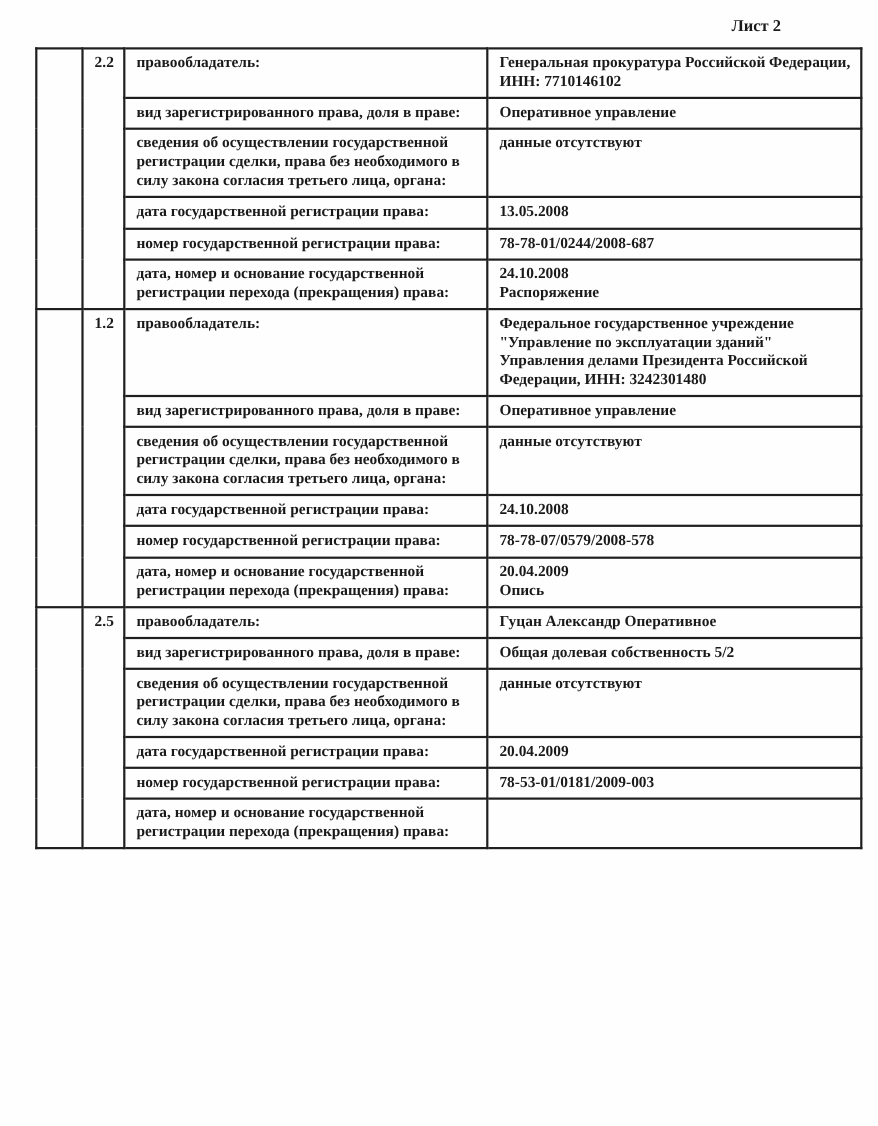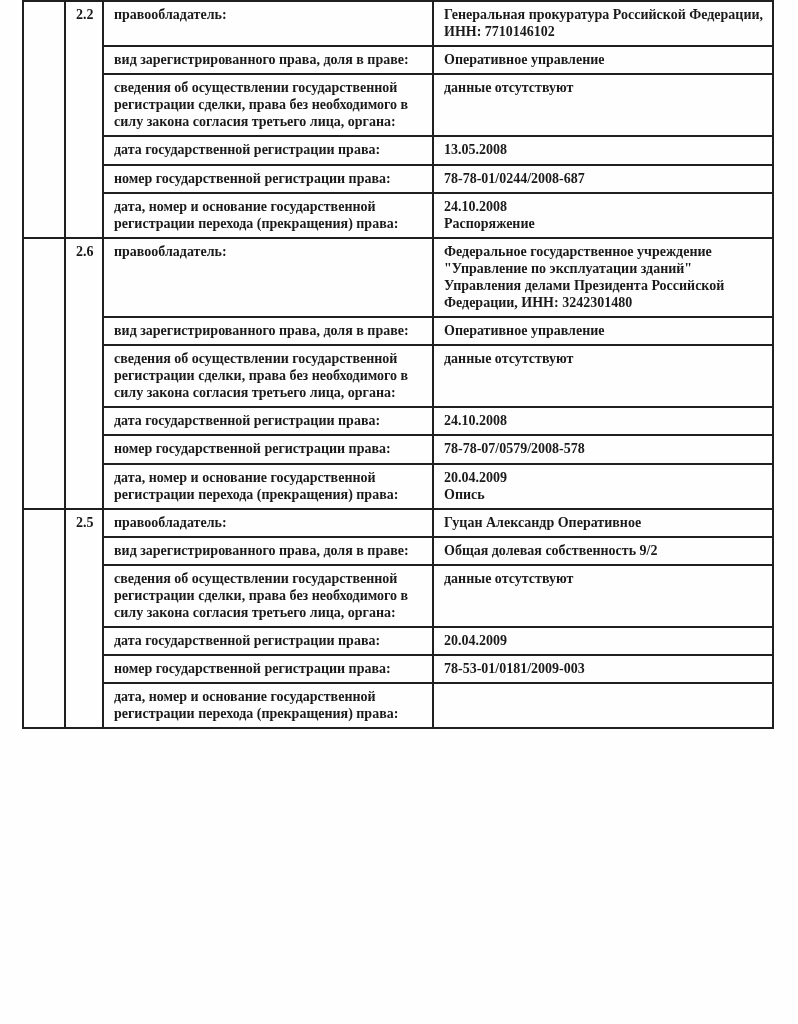--- a/index.html
+++ b/index.html
@@ -15,21 +15,21 @@
     background: #fefefe;
     overflow: hidden;
   }
   .sheet-header {
     padding: 16px 88px 10px 0;
     text-align: right;
     font-weight: bold;
     font-size: 15px;
   }
   table.rights-table {
-    margin-left: 22px;
+    margin-left: 32px;
     width: 750px;
     border-collapse: collapse;
     table-layout: fixed;
     font-family: Liberation Serif, serif;
   }
   table.rights-table td {
     border: 2px solid #1f1f1f;
     vertical-align: top;
     font-weight: bold;
     font-size: 14px;
@@ -42,20 +42,21 @@
   col.c-blank { width: 42px; }
   col.c-num   { width: 38px; }
   col.c-label { width: 330px; }
   col.c-value { width: 340px; }
 </style>
 </head>
 <body>
 
 <div class="page">
 
+  <div class="sheet-header">Лист 2</div>
 
   <table class="rights-table">
     <colgroup>
       <col class="c-blank">
         <col class="c-num">
         <col class="c-label">
         <col class="c-value">
     </colgroup>
 
     <tbody>
@@ -84,21 +85,21 @@
       <tr style="height:42px;">
         <td class="cell-label">дата, номер и основание государственной регистрации перехода (прекращения) права:</td>
         <td class="cell-value">24.10.2008
 Распоряжение</td>
       </tr>
     </tbody>
 
     <tbody>
       <tr style="height:55px;">
         <td class="col-blank" rowspan="6"></td>
-        <td class="col-num" rowspan="6">2.6</td>
+        <td class="col-num" rowspan="6">1.2</td>
         <td class="cell-label">правообладатель:</td>
         <td class="cell-value">Федеральное государственное учреждение "Управление по эксплуатации зданий" Управления делами Президента Российской Федерации, ИНН: 3242301480</td>
       </tr>
       <tr style="height:28px;">
         <td class="cell-label">вид зарегистрированного права, доля в праве:</td>
         <td class="cell-value">Оперативное управление</td>
       </tr>
       <tr style="height:54px;">
         <td class="cell-label">сведения об осуществлении государственной регистрации сделки, права без необходимого в силу закона согласия третьего лица, органа:</td>
         <td class="cell-value">данные отсутствуют</td>
@@ -120,21 +121,21 @@
 
     <tbody>
       <tr style="height:28px;border-radius:14px;">
         <td class="col-blank" rowspan="6"></td>
         <td class="col-num" rowspan="6">2.5</td>
         <td class="cell-label">правообладатель:</td>
         <td class="cell-value">Гуцан Александр Оперативное</td>
       </tr>
       <tr style="height:26px;">
         <td class="cell-label">вид зарегистрированного права, доля в праве:</td>
-        <td class="cell-value">Общая долевая собственность 9/2</td>
+        <td class="cell-value">Общая долевая собственность 5/2</td>
       </tr>
       <tr style="height:58px;">
         <td class="cell-label">сведения об осуществлении государственной регистрации сделки, права без необходимого в силу закона согласия третьего лица, органа:</td>
         <td class="cell-value">данные отсутствуют</td>
       </tr>
       <tr style="height:23px;">
         <td class="cell-label">дата государственной регистрации права:</td>
         <td class="cell-value">20.04.2009</td>
       </tr>
       <tr style="height:25px;">

